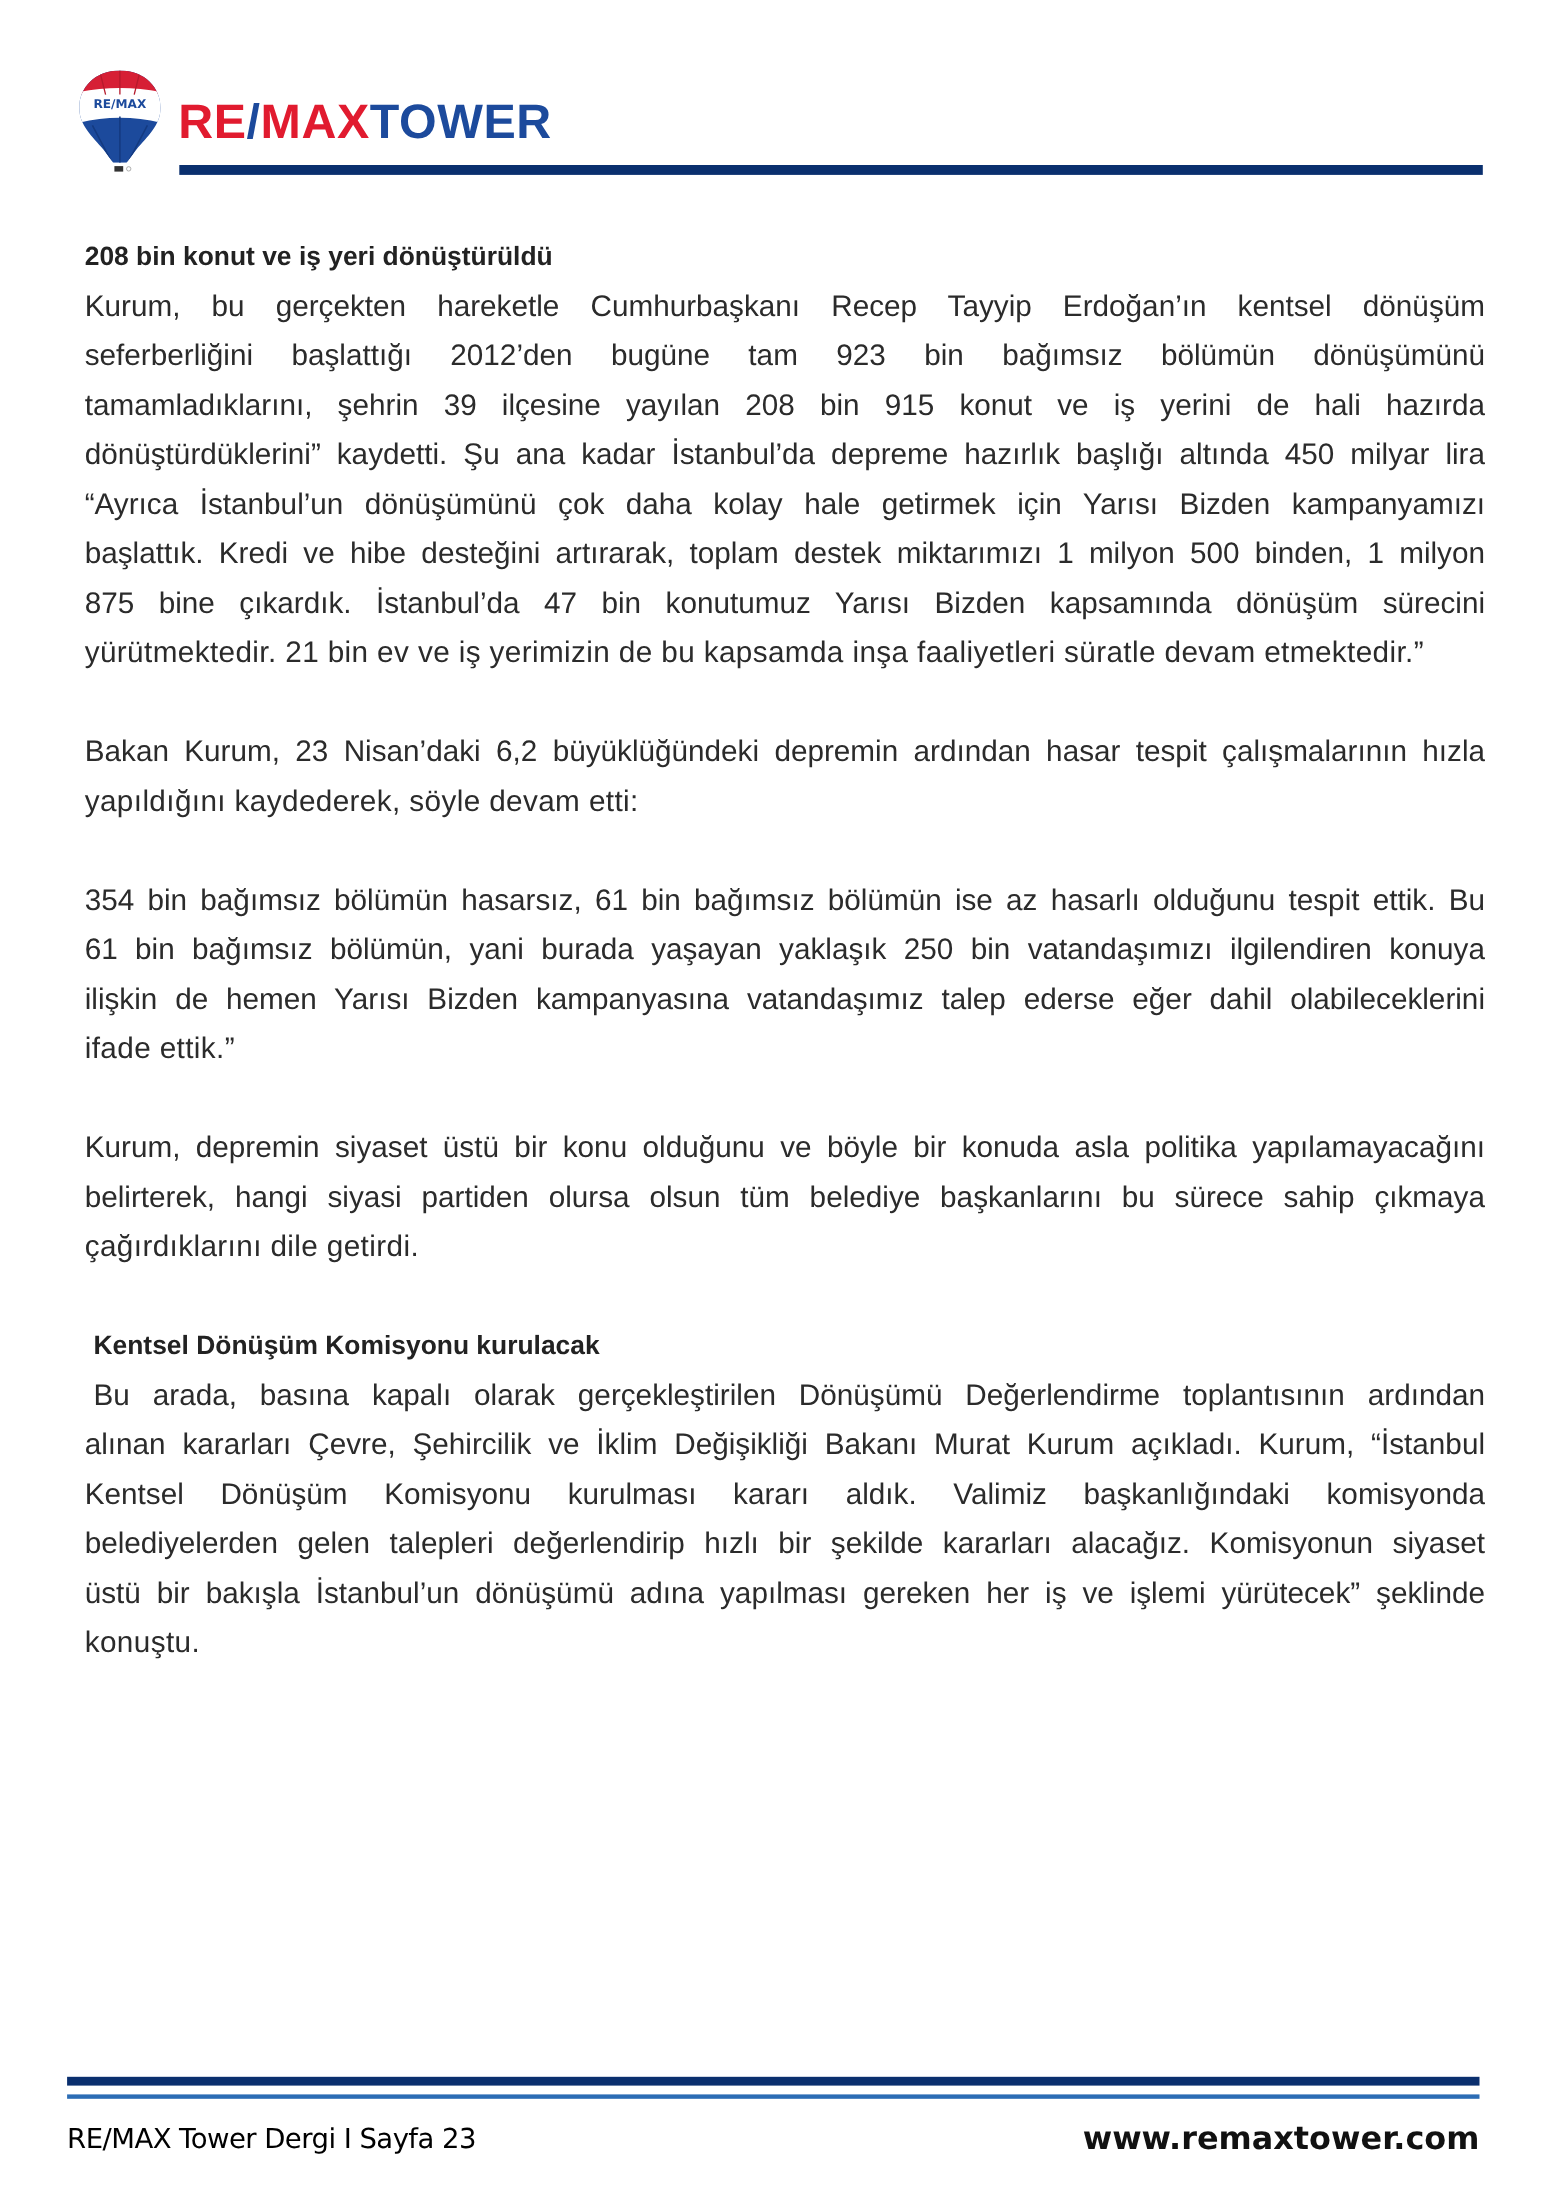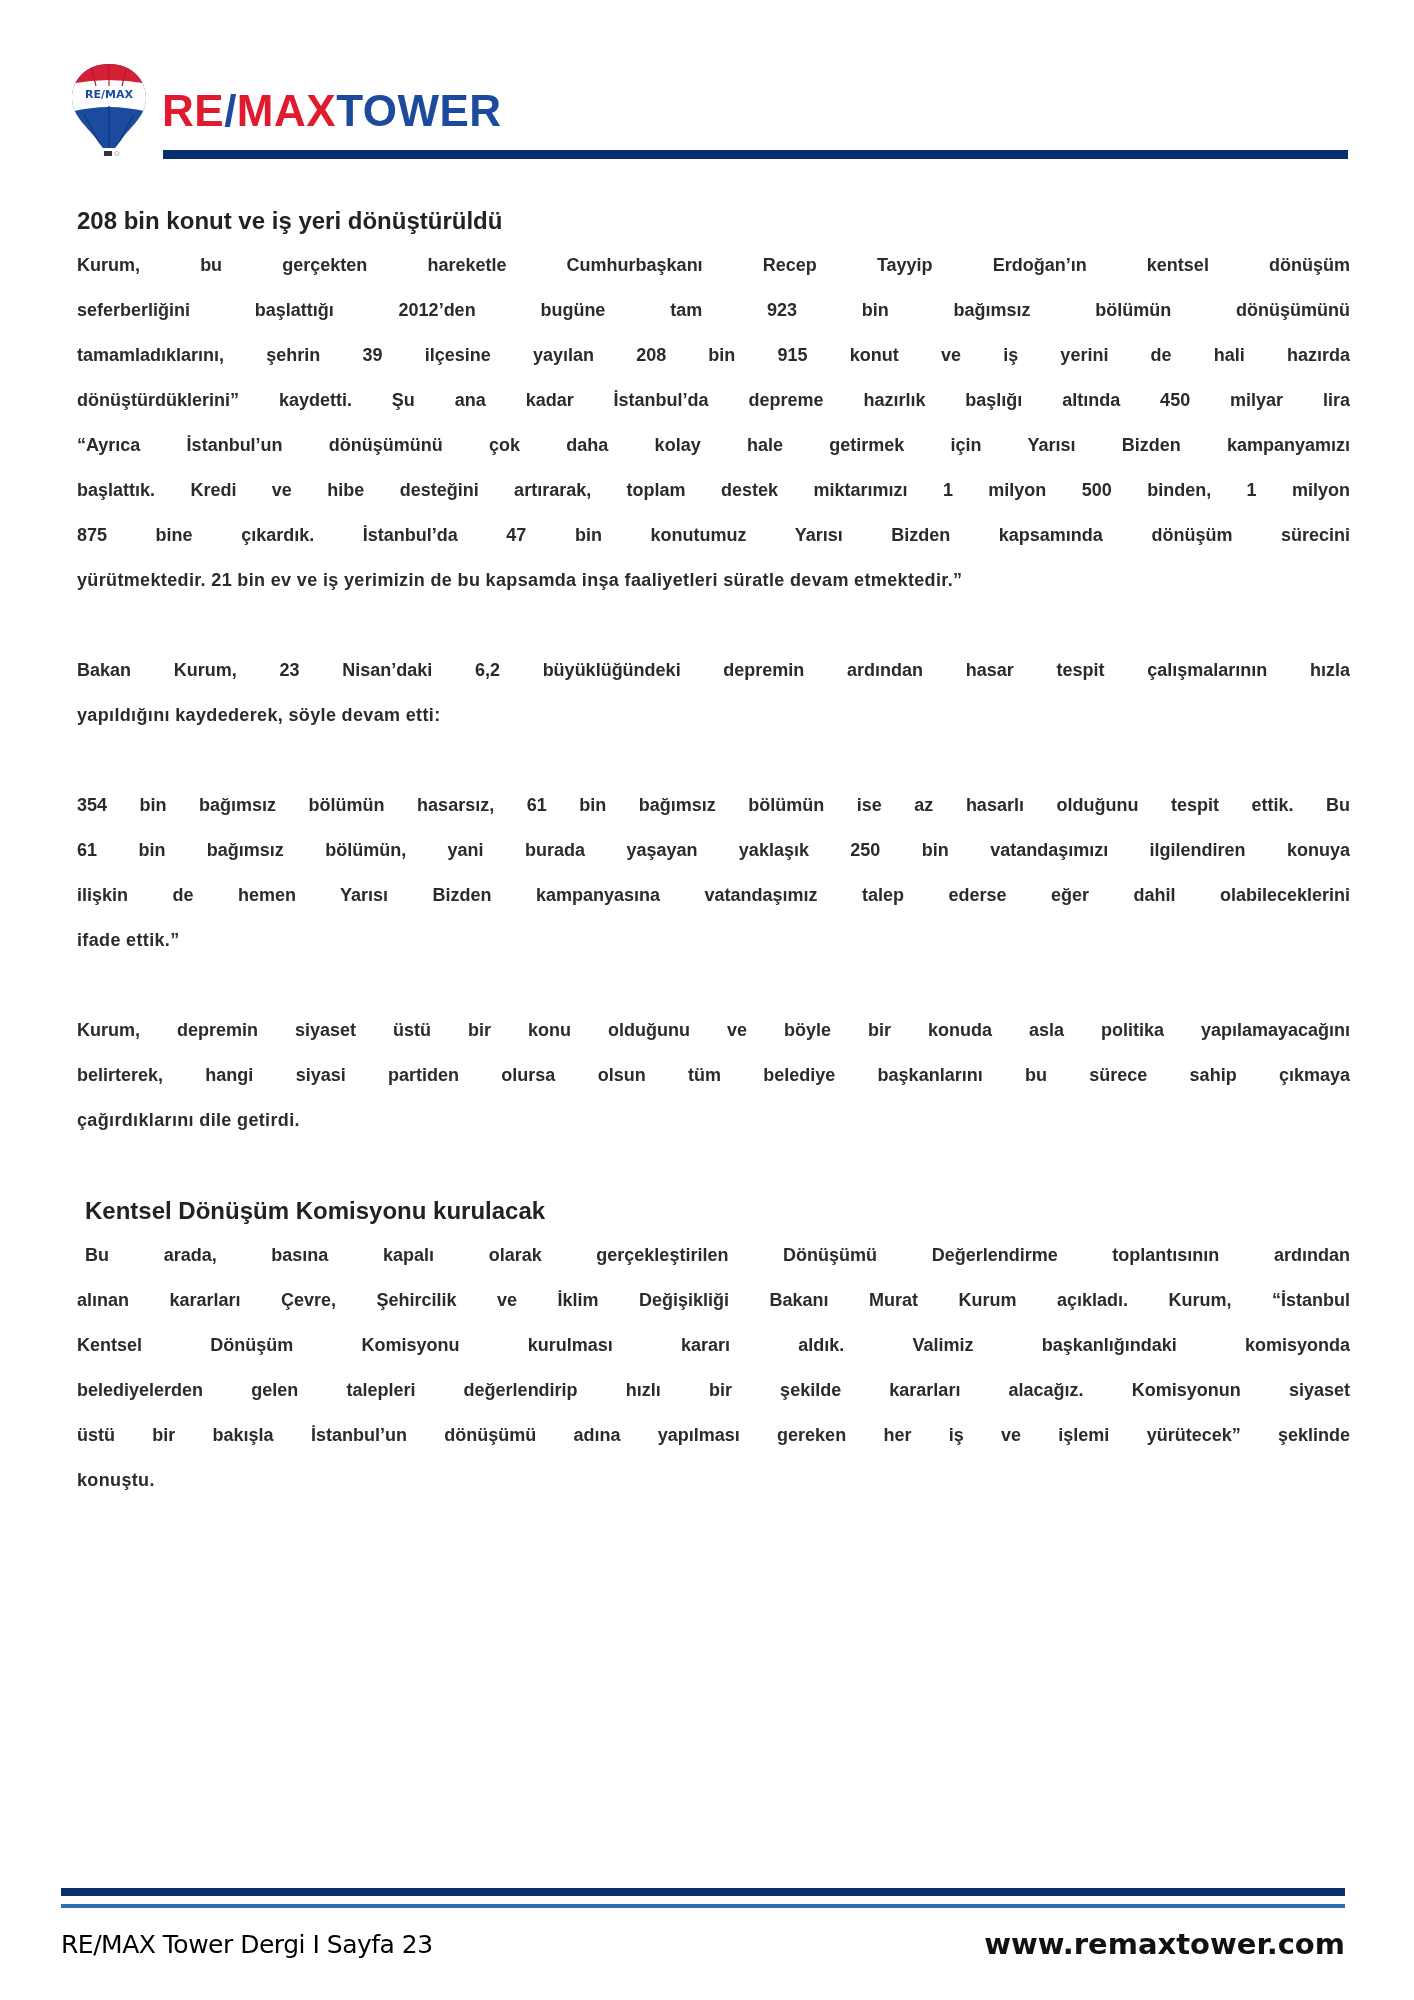--- a/index.html
+++ b/index.html
@@ -6,22 +6,22 @@
   body { width: 1414px; height: 2000px; position: relative; overflow: hidden; font-family: "Liberation Sans", "DejaVu Sans", sans-serif; }
 
   
   .logo-balloon { position: absolute; left: 70px; top: 62px; width: 78px; height: 100px; }
   .logo-text { position: absolute; left: 162px; top: 86px; font-family: Liberation Sans, sans-serif; font-weight: bold; font-size: 44px; letter-spacing: 0.5px; line-height: 50px; white-space: nowrap; }
   .logo-text .red { color: #e11b2f; }
   .logo-text .blue { color: #1c4a9c; }
   .header-rule { position: absolute; left: 163px; top: 150px; width: 1185px; height: 9px; background: #0a2f6e; }
 
   
-  .article { position: absolute; left: 77px; top: 198px; width: 1273px; color: #2b2b2b; }
-  .line { height: 45px; line-height: 45px; font-size: 18px; white-space: nowrap; overflow: visible; letter-spacing: 0.35px; font-weight: bold; }
+  .article { position: absolute; left: 77px; top: 211px; width: 1273px; color: #2b2b2b; }
+  .line { height: 45px; line-height: 45px; font-size: 27px; white-space: nowrap; overflow: visible; letter-spacing: 0.35px; }
   .line.j { text-align: justify; text-align-last: justify; white-space: normal; overflow: hidden; letter-spacing: 0; }
   .line.h { font-weight: bold; font-size: 24px; color: #222222; letter-spacing: 0; }
   .line.blank { height: 45px; }
   .indent { padding-left: 8px; }
 
   
   .footer-rule-thick { position: absolute; left: 61px; top: 1888px; width: 1284px; height: 8px; background: #0a2f6e; }
   .footer-rule-thin { position: absolute; left: 61px; top: 1904px; width: 1284px; height: 4px; background: #2c6db5; }
   .footer-left { position: absolute; left: 61px; top: 1928px; font-family: "DejaVu Sans", sans-serif; font-size: 25px; color: #000000; letter-spacing: -0.5px; line-height: 34px; white-space: nowrap; }
   .footer-right { position: absolute; right: 69px; top: 1926px; font-family: "DejaVu Sans", sans-serif; font-weight: bold; font-size: 29px; color: #111; line-height: 36px; white-space: nowrap; text-align: center; }

